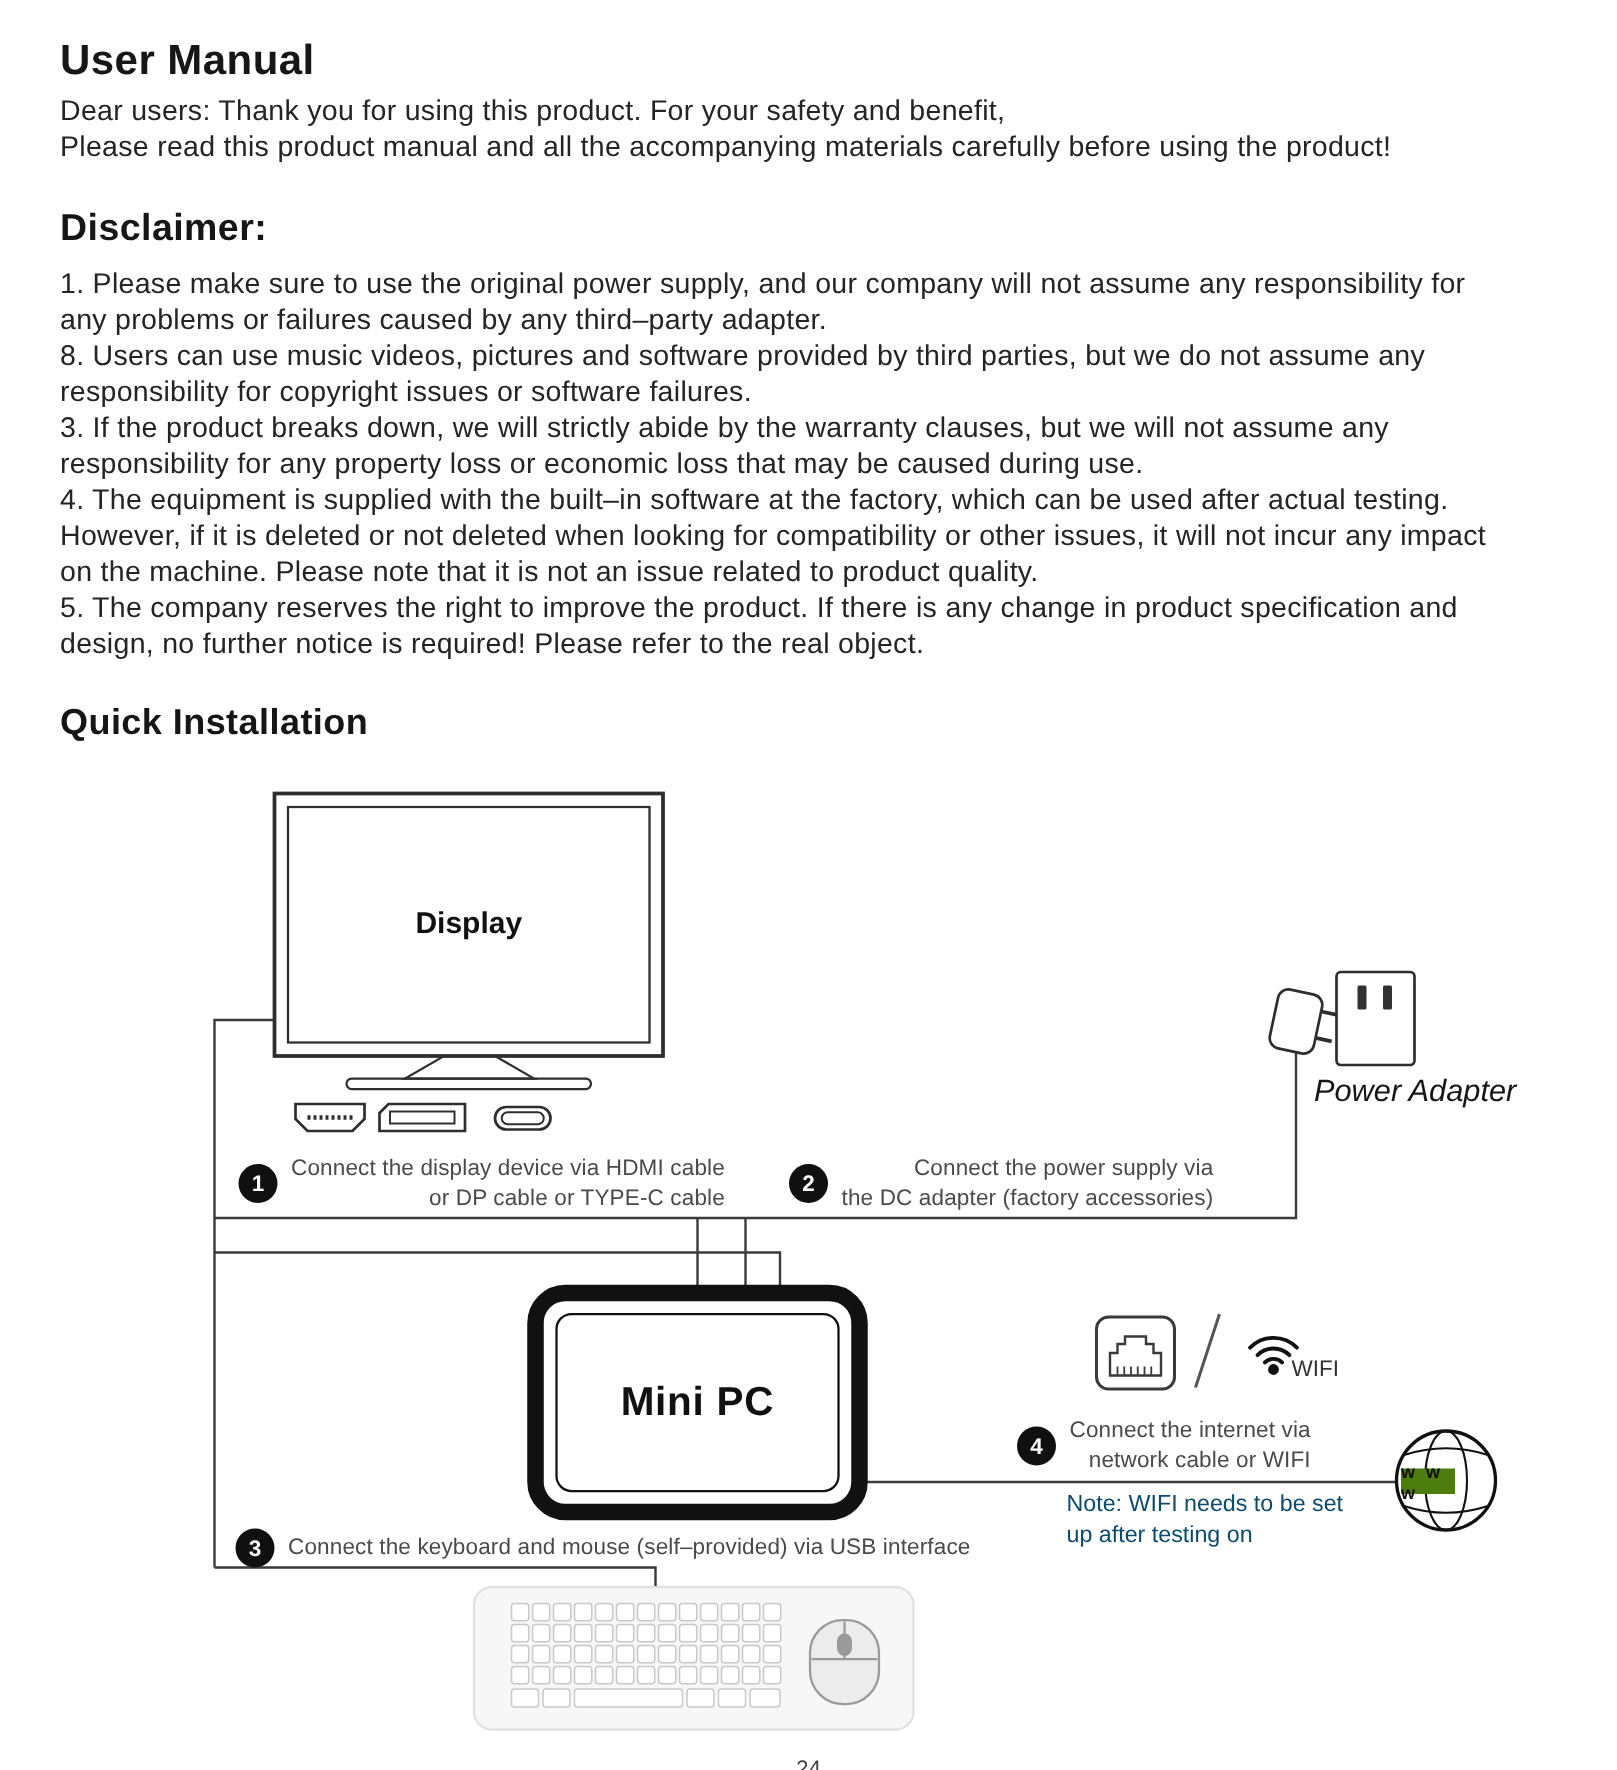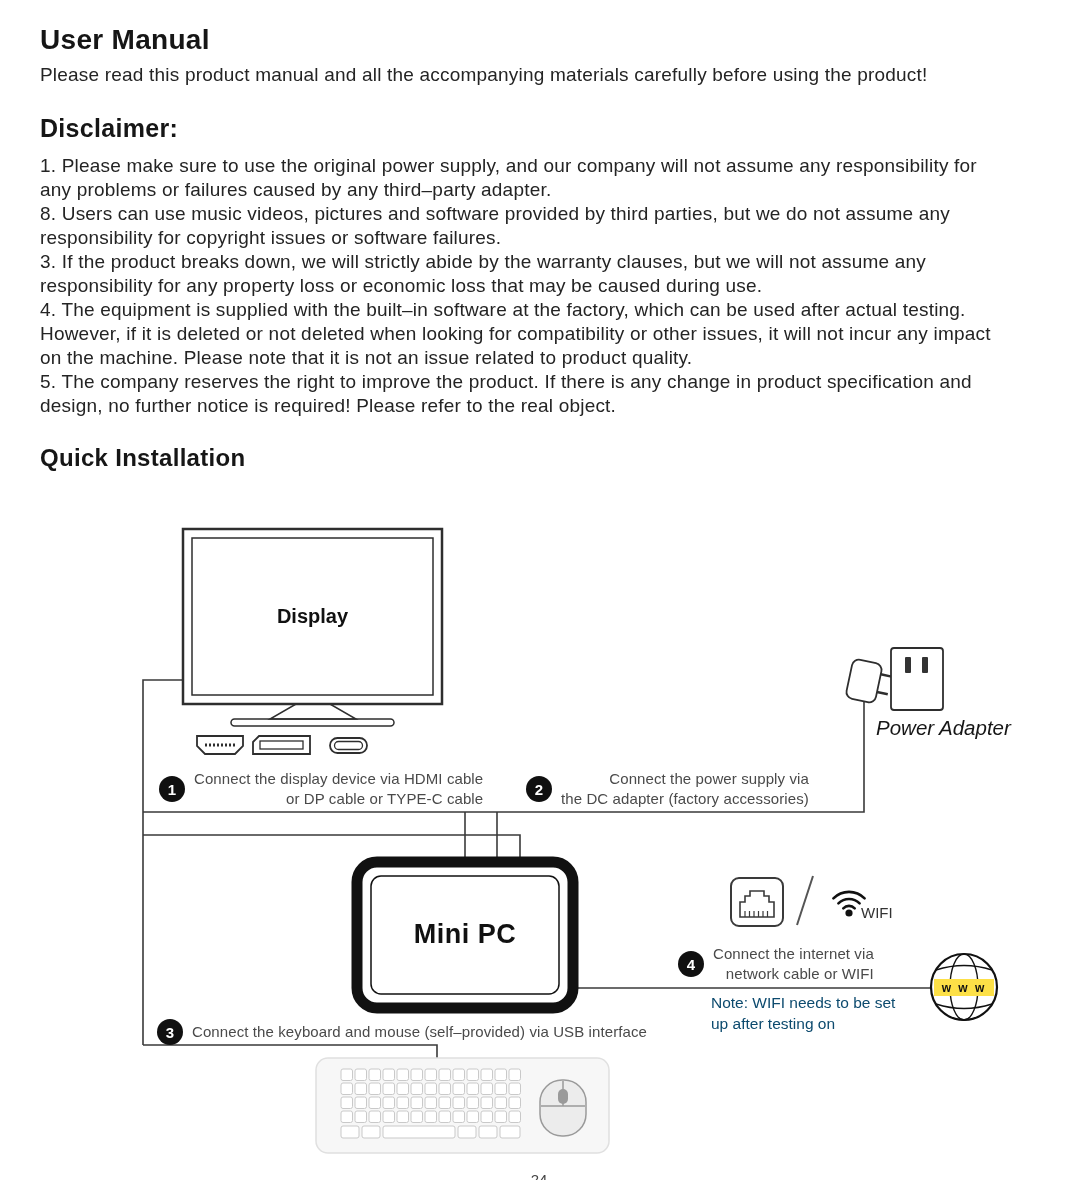--- a/index.html
+++ b/index.html
@@ -35,22 +35,22 @@
   .device-label {
     position:absolute;
     display:flex; align-items:center; justify-content:center;
     font-weight:700; color:#111;
   }
   #display-label { left:192px; top:538px; width:241px; height:157px; font-size:20px; }
   #minipc-label  { left:352px; top:858px; width:226px; height:152px; font-size:27px; letter-spacing:0.5px; }
   #power-label   { position:absolute; left:876px; top:716px; font-size:20.5px; font-weight:400; color:#161616;font-style:italic; }
   #wifi-label    { position:absolute; left:861px; top:904px; font-size:15px; color:#333; }
   #globe-band {
-    position:absolute; left:934px; top:979px; width:60px; height:17px;
-    background:#fde047; display:flex; align-items:center; justify-content:center;
+    position:absolute; left:934px; top:979px; width:36px; height:17px;
+    background:#4d7c0f; display:flex; align-items:center; justify-content:center;
     font-size:12px; font-weight:700; letter-spacing:2px; color:#111;
   }
 
   .step { position:absolute; display:flex; align-items:center; gap:9px; }
   .badge {
     width:26px; height:26px; border-radius:50%;
     background:#101010; color:#ffffff;
     font-size:15px; font-weight:700;
     display:flex; align-items:center; justify-content:center;
     flex:0 0 26px;
@@ -64,20 +64,21 @@
   #page-number { position:absolute; left:504px; top:1171px; width:70px; text-align:center; font-size:15px; color:#444; }
 </style>
 </head>
 <body>
 
 <div id="page">
 
   <h1 class="title">User Manual</h1>
 
   <div class="intro">
+    <div>Dear users: Thank you for using this product. For your safety and benefit,</div>
     <div>Please read this product manual and all the accompanying materials carefully before using the product!</div>
   </div>
 
   <h2 class="section-heading disclaimer-heading">Disclaimer:</h2>
 
   <div class="disclaimer-list">
     <div class="disclaimer-item">1. Please make sure to use the original power supply, and our company will not assume any responsibility for any problems or failures caused by any third–party adapter.</div>
     <div class="disclaimer-item">8. Users can use music videos, pictures and software provided by third parties, but we do not assume any responsibility for copyright issues or software failures.</div>
     <div class="disclaimer-item">3. If the product breaks down, we will strictly abide by the warranty clauses, but we will not assume any responsibility for any property loss or economic loss that may be caused during use.</div>
     <div class="disclaimer-item">4. The equipment is supplied with the built–in software at the factory, which can be used after actual testing. However, if it is deleted or not deleted when looking for compatibility or other issues, it will not incur any impact on the machine. Please note that it is not an issue related to product quality.</div>

